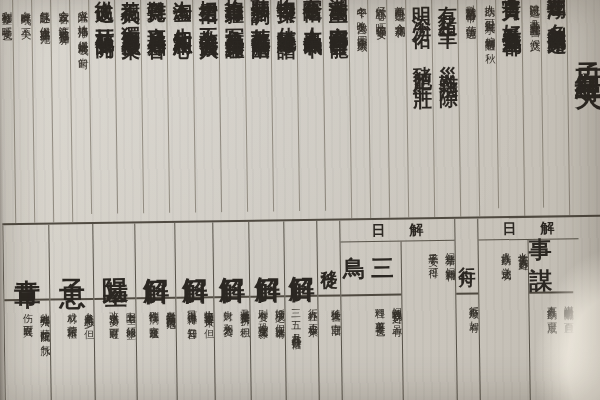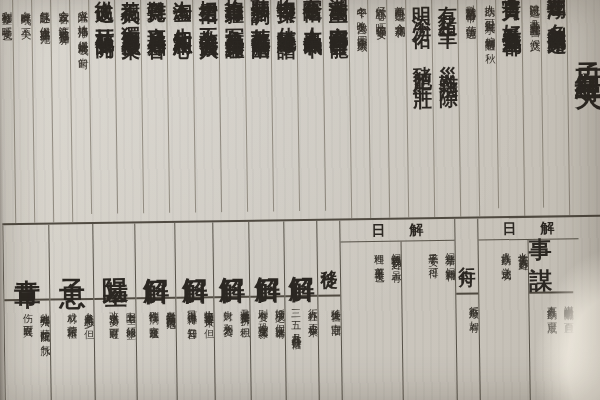--- a/index.html
+++ b/index.html
@@ -171,20 +171,21 @@
 
           <div class="sub">移徙未吉　宜守旧</div>
             </div>
         </div></div>
 
       <div class="group">
         <div class="span-head">日解</div>
         <div class="pair">
 
         <div class="gfield" style="width: 60px;">
+            <div class="ghead">鳥三</div>
             <div class="body">
 
             <div class="sub">饲养鸡鹅鸭之卦　虽有</div>
                 <div class="sub">料理　养之可平安也</div>
               </div>
           </div>
             <div class="gfield" style="width: 54px;">
             <div class="body">
 
             <div class="sub">饲养猪羊　饲料调和</div>

